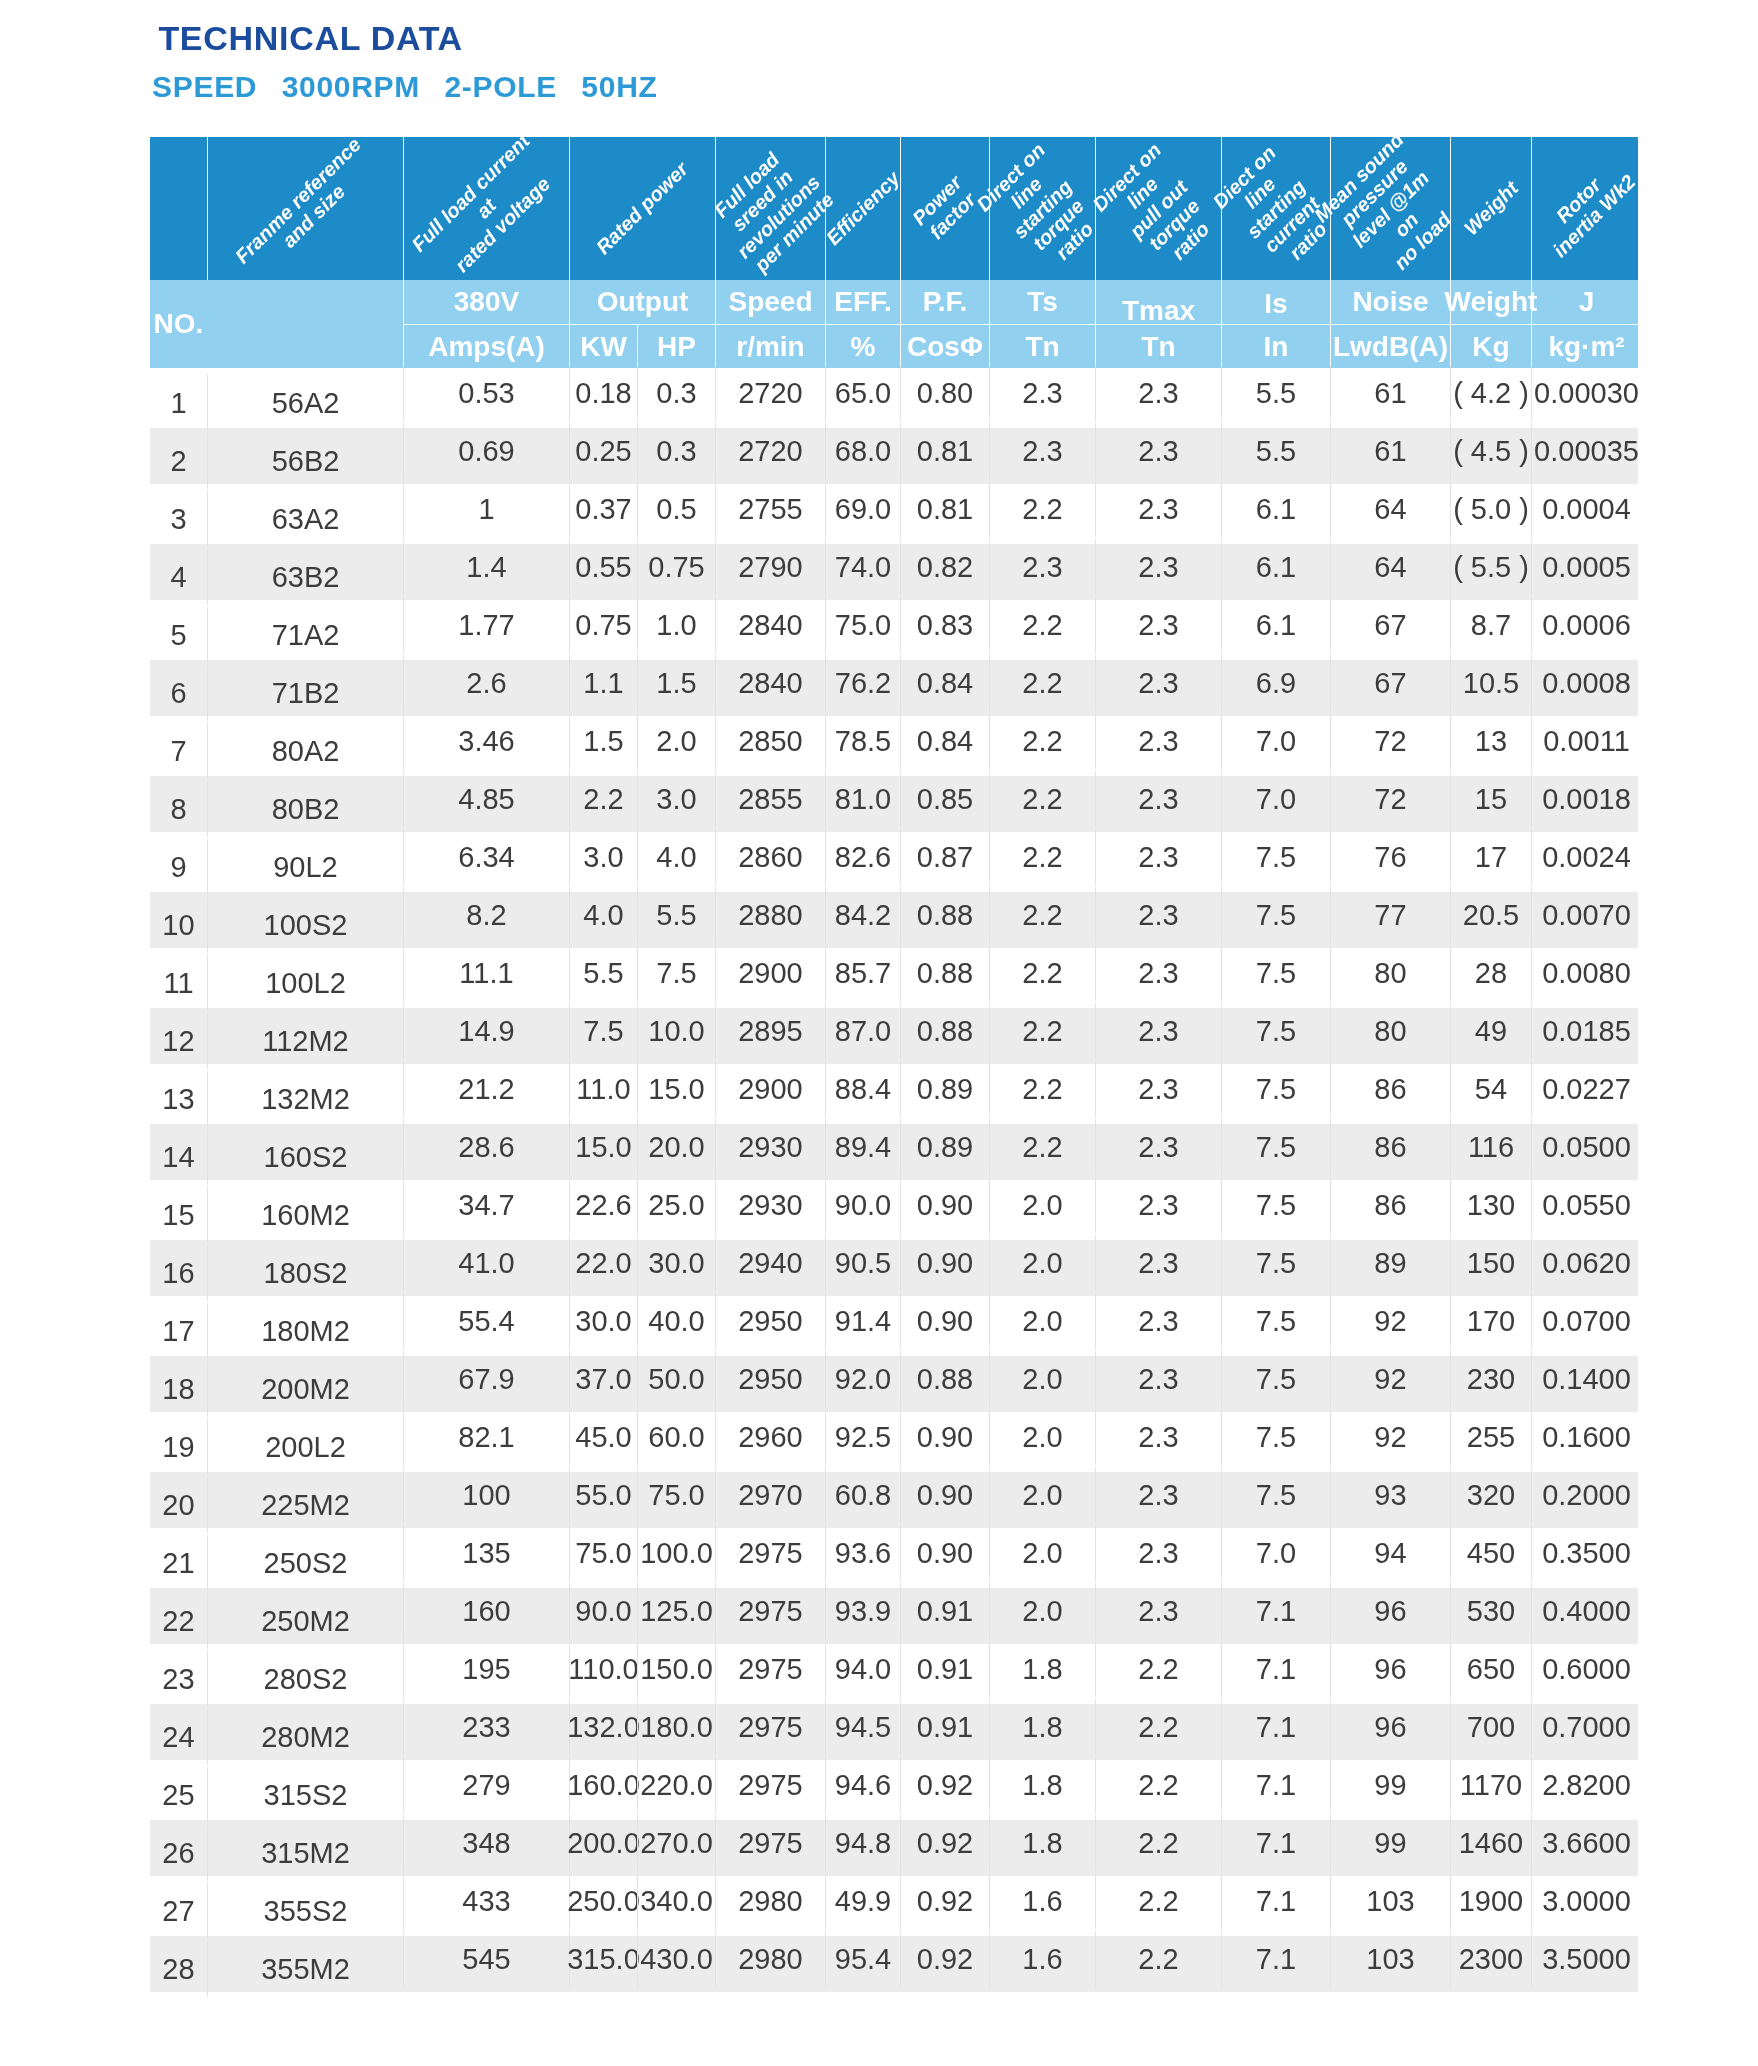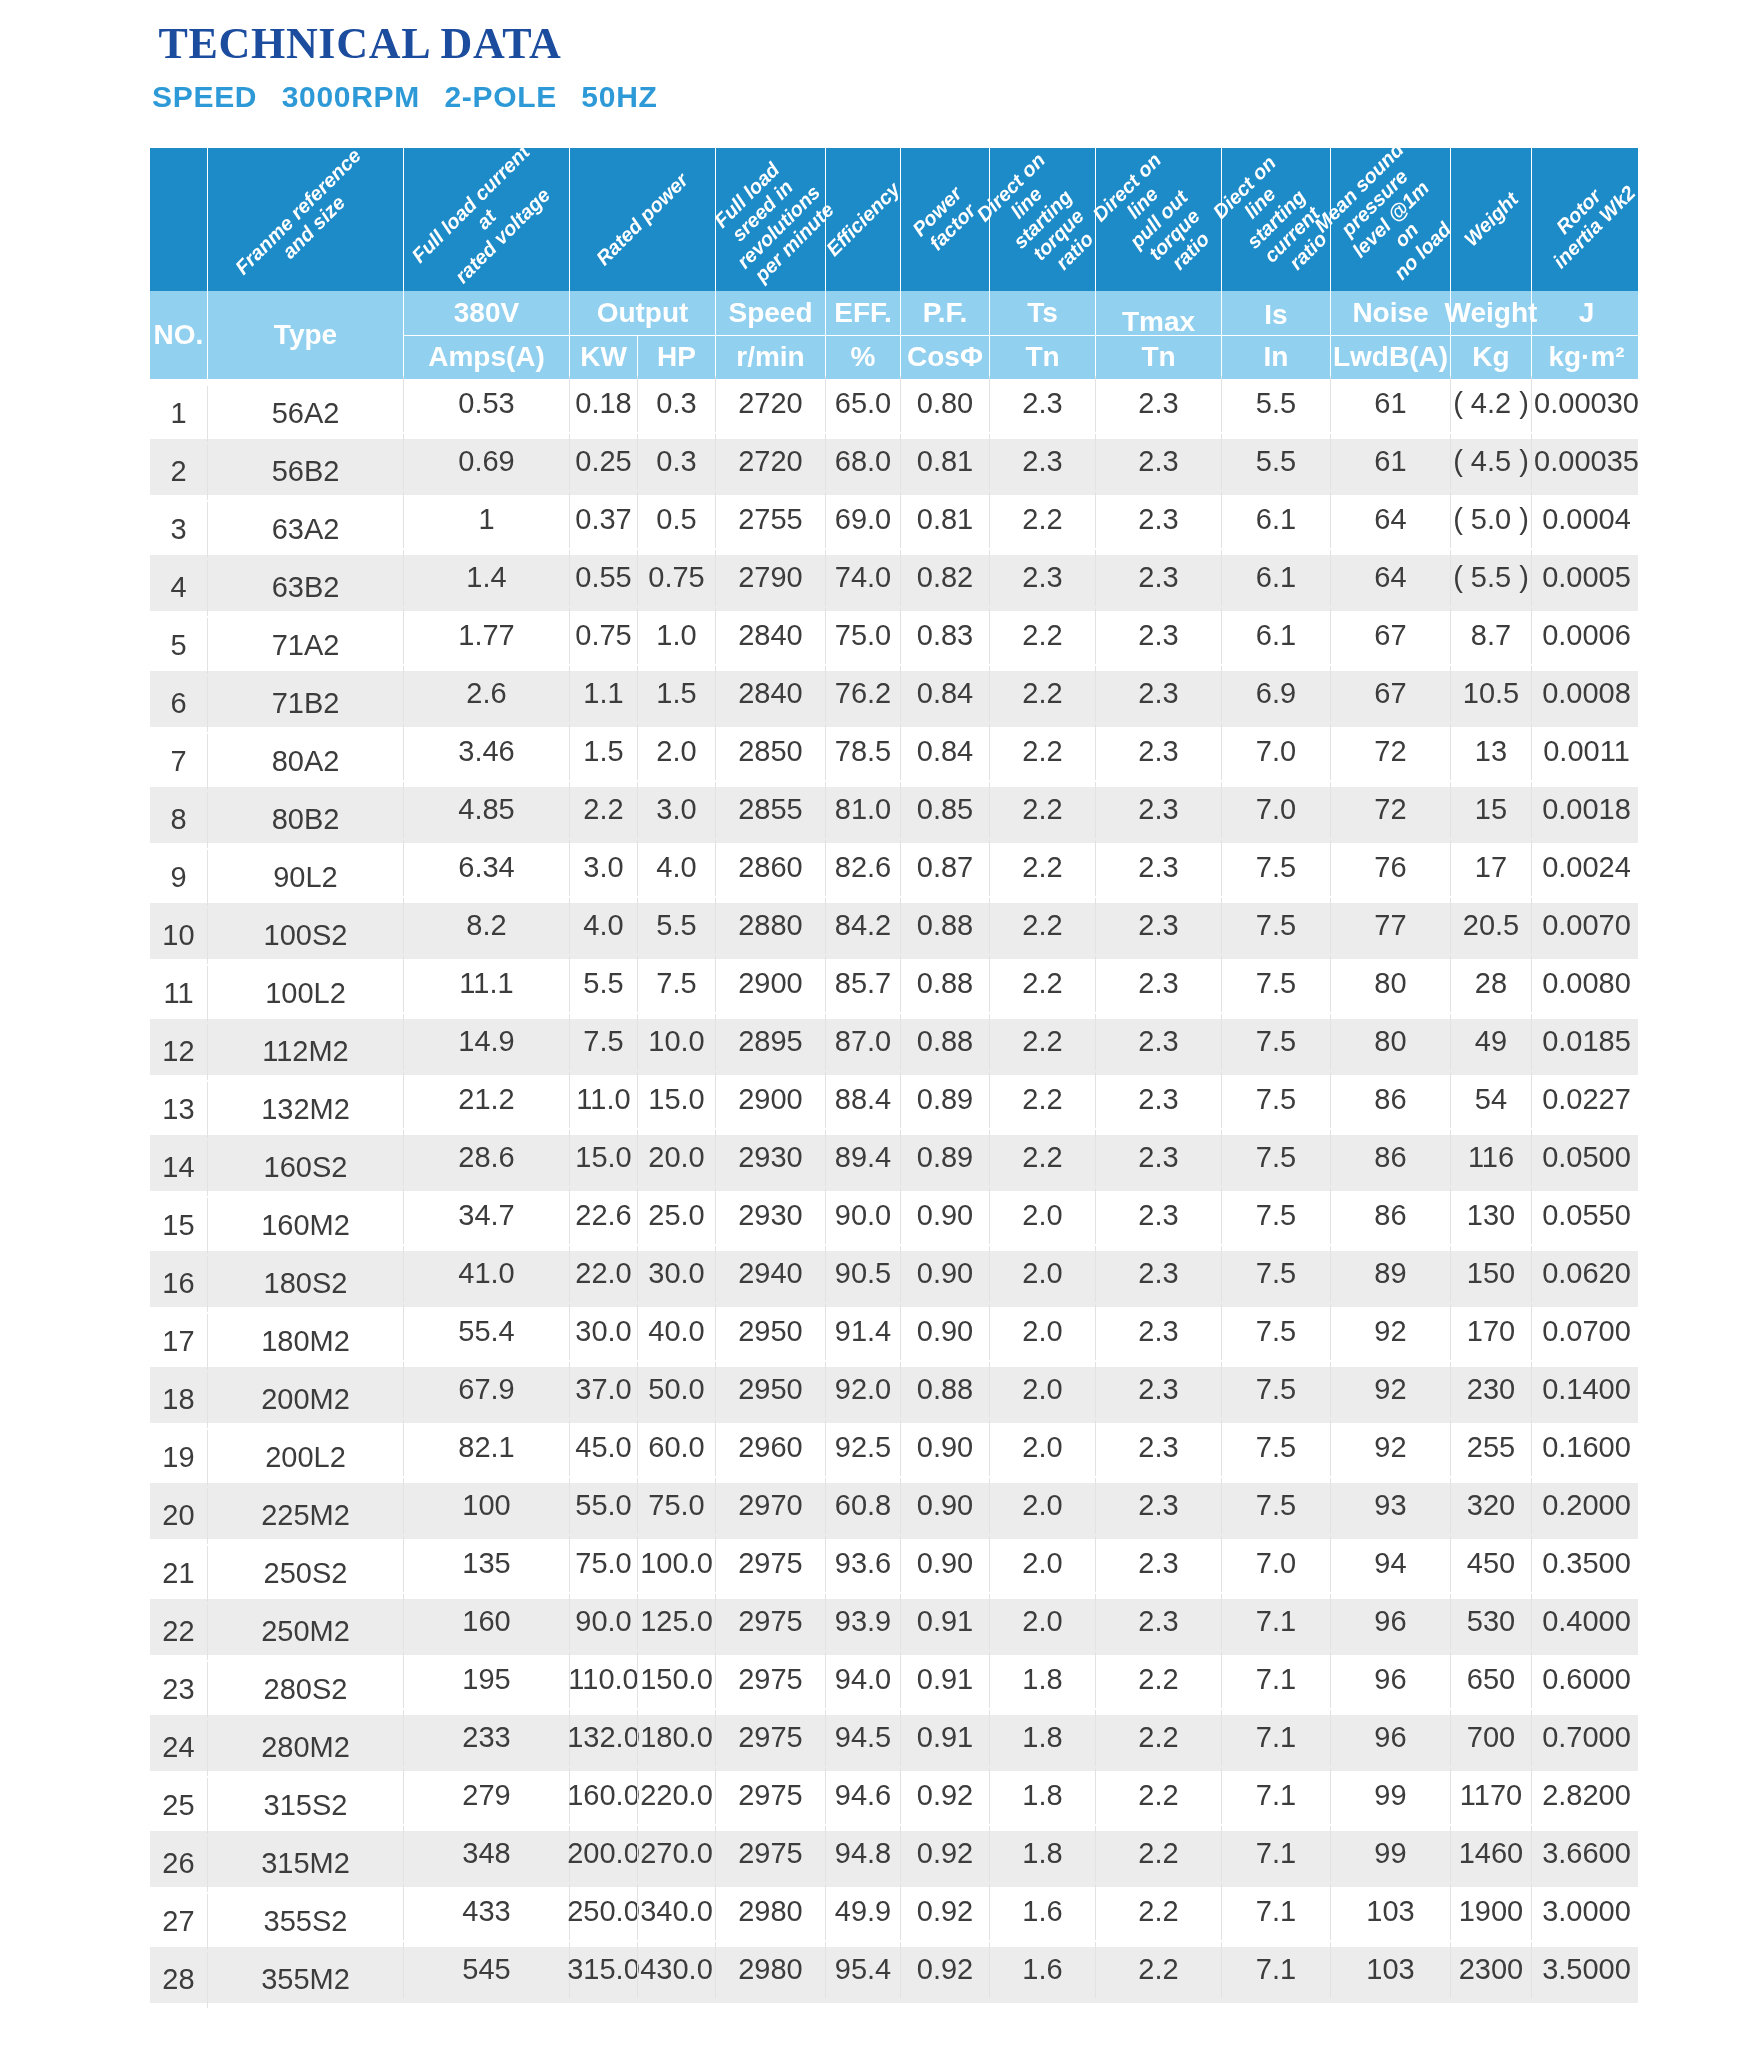--- a/index.html
+++ b/index.html
@@ -17,24 +17,23 @@
     --title-blue:#1b4c9d;
     --subtitle-blue:#2d9ad7;
     --alt-gray:#ececec;
     --grid-line:#e2e2e2;
     --text:#3c3c3c;
   }
   .page{position:absolute;left:150px;top:21px;width:1488px}
 
   .page-title{
     margin:0 0 0 8.4px;
-    font-size:44px;font-weight:bold;line-height:1.05;
+    font-size:34px;font-weight:bold;line-height:1.05;
     color:var(--title-blue);
     letter-spacing:0.7px;
-    font-family:Liberation Serif, serif;
   }
   .page-subtitle{
     margin:14px 0 0 2px;
     font-size:30px;font-weight:bold;line-height:1.05;
     color:var(--subtitle-blue);
     word-spacing:15.4px;letter-spacing:0.7px;
   }
 
   .tech-table{margin-top:35px;width:1488px}
 
@@ -171,21 +170,20 @@
       <div class="diag-cell">
           <div class="rot">Weight</div>
         </div>
       <div class="diag-cell">
           <div class="rot">Rotor inertia Wk2</div>
         </div>
     </div>
 
     <div class="sub-grid">
       <div class="sh-no">NO.</div>
-      <div class="sh-type">Type</div>
       <div class="sh-volt">380V</div>
       <div class="sh-amps r2">Amps(A)</div>
       <div class="sh-output">Output</div>
       <div class="sh-kw r2">KW</div>
       <div class="sh-hp r2">HP</div>
       <div class="sh-speed">Speed</div>
       <div class="sh-rmin r2">r/min</div>
       <div class="sh-eff">EFF.</div>
       <div class="sh-effu r2">%</div>
       <div class="sh-pf">P.F.</div>

